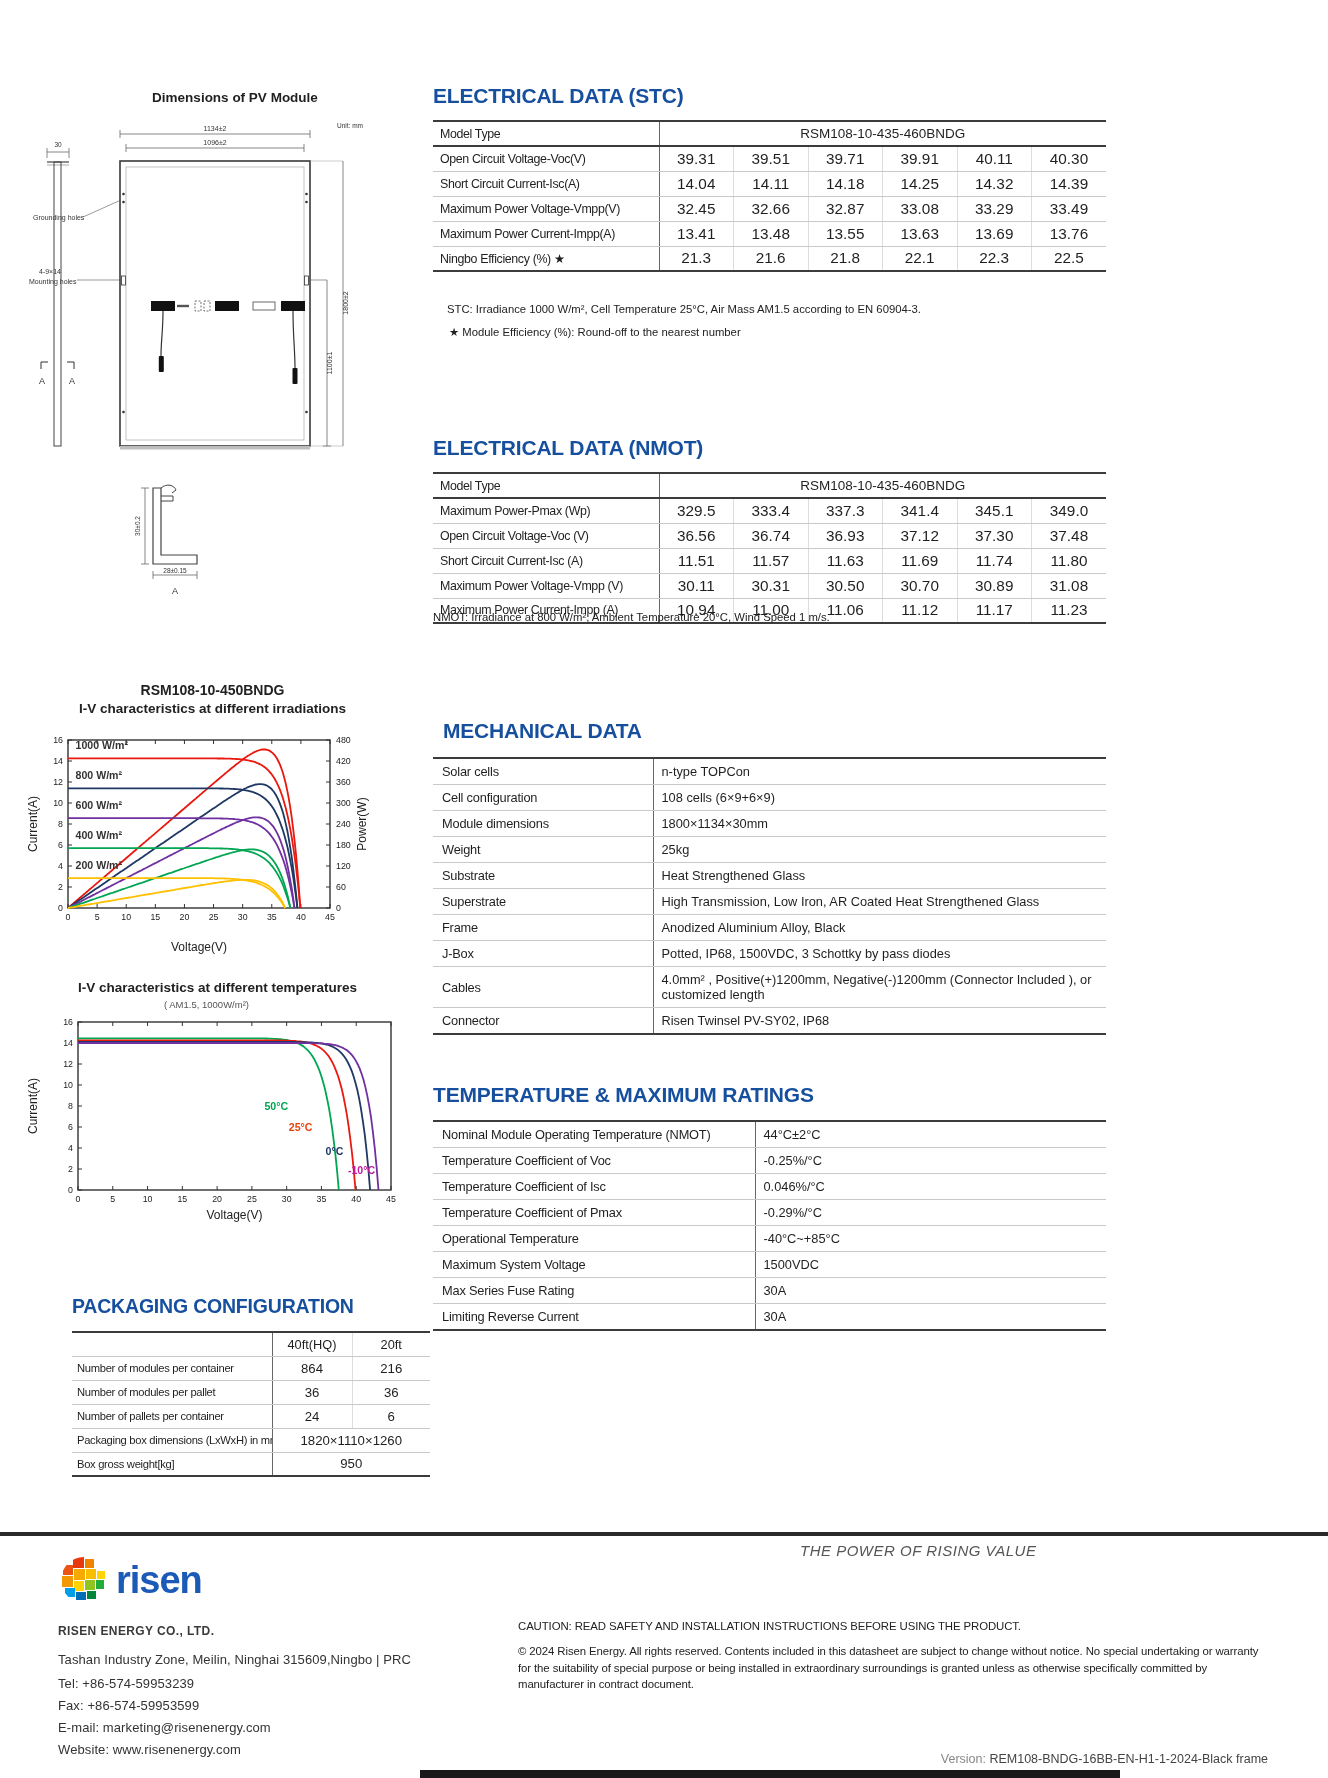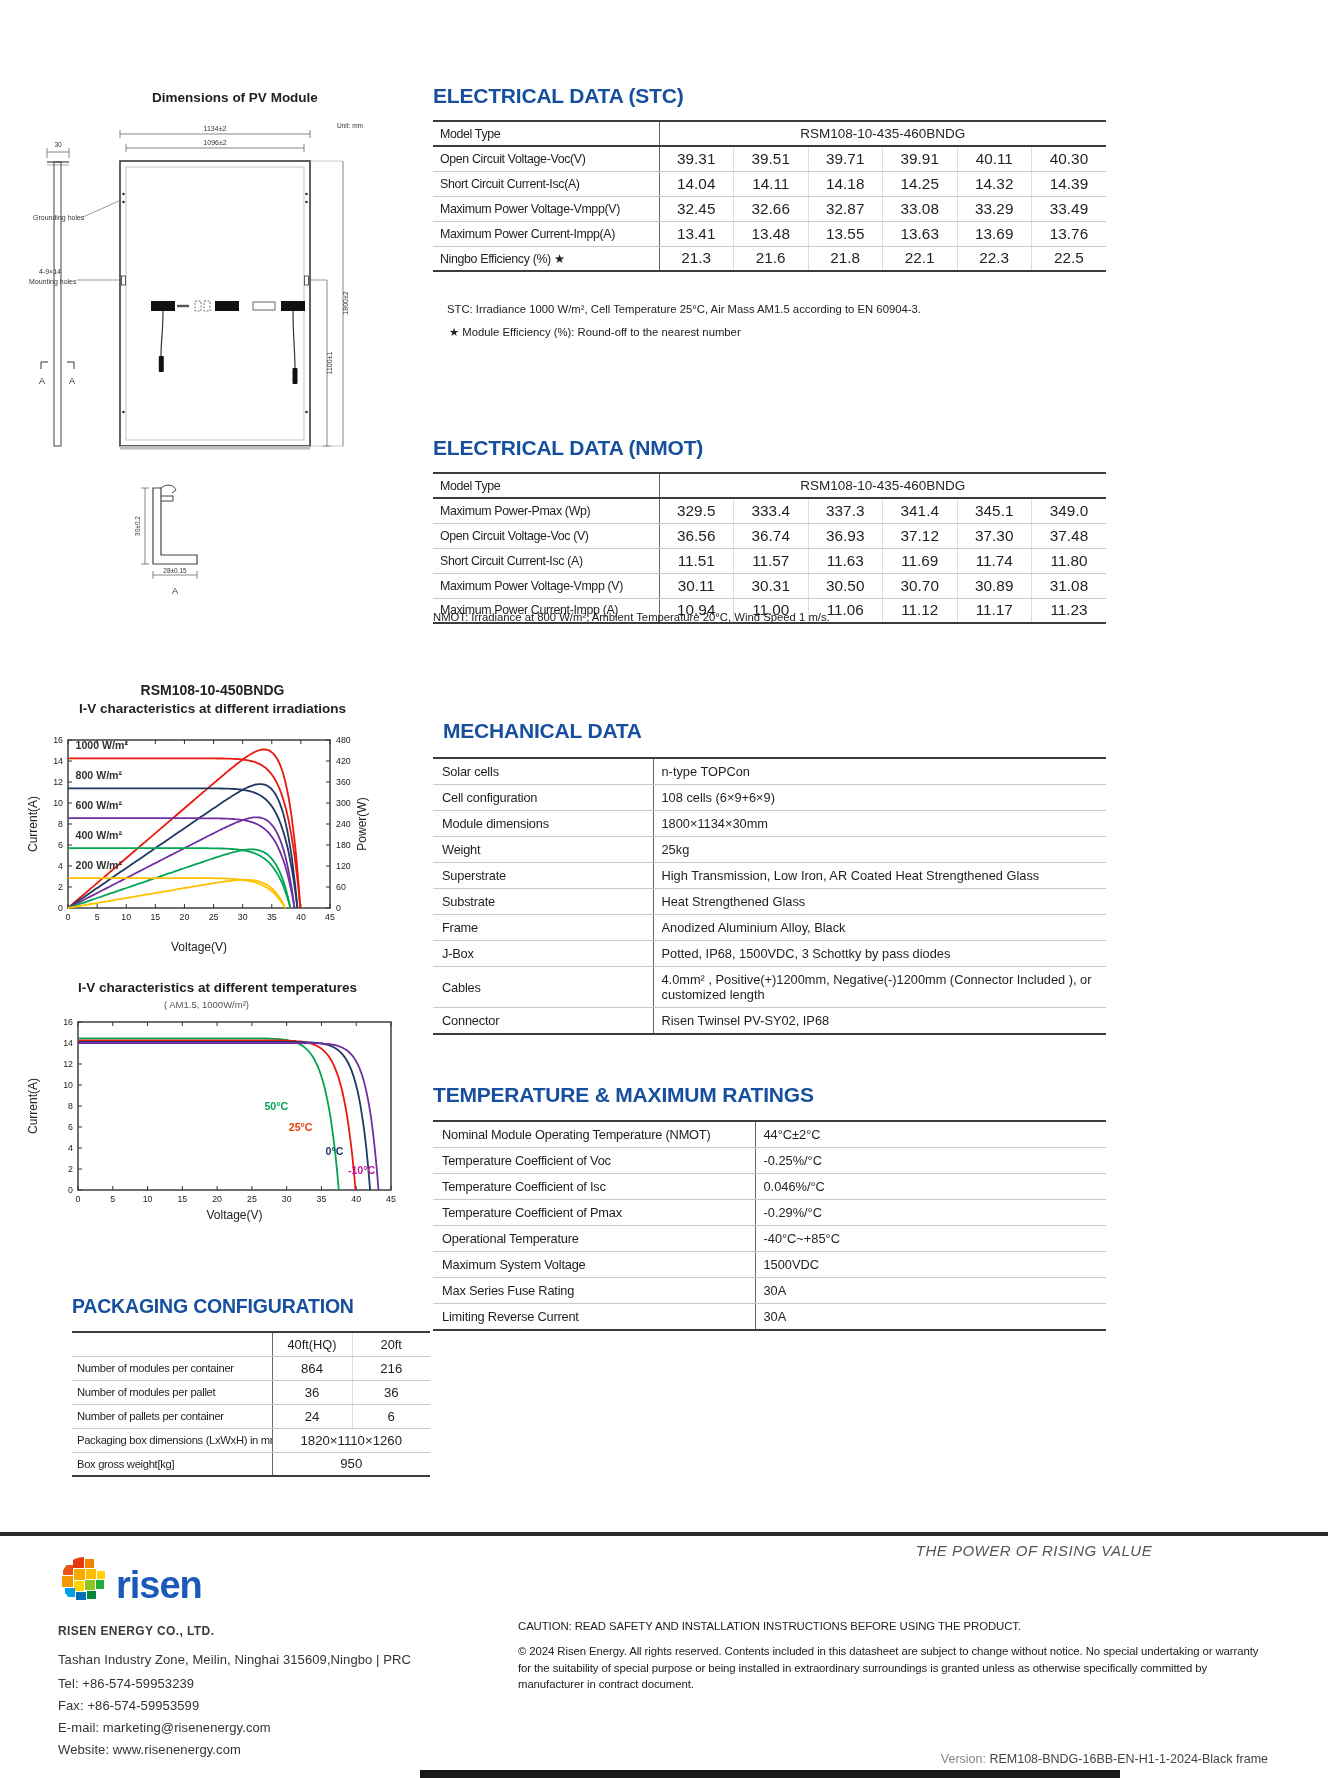--- a/index.html
+++ b/index.html
@@ -46,21 +46,21 @@
   .tick{font-size:8.8px;fill:#222;font-family:"Liberation Sans",sans-serif}
   .axis{font-size:12px;fill:#222;font-family:"Liberation Sans",sans-serif}
   .clabel{font-size:10.6px;font-weight:600;font-family:"Liberation Sans",sans-serif}
 
   
   .dtxt{font-size:7px;fill:#333;font-family:"Liberation Sans",sans-serif}
   .dtxt-s{font-size:6.5px;fill:#333;font-family:"Liberation Sans",sans-serif}
   .dtxt-a{font-size:9px;fill:#333;font-family:"Liberation Sans",sans-serif}
 
   
-  .tagline{font-size:15px;font-style:italic;color:#555;text-align:center;letter-spacing:.5px}
+  .tagline{font-size:15px;font-style:italic;color:#555;text-align:left;letter-spacing:.5px}
   .company{font-size:12px;font-weight:600;color:#3a3a3a;letter-spacing:.4px}
   .addr{font-size:13px;color:#333;letter-spacing:.1px}
   .fine{font-size:11.4px;color:#222;letter-spacing:-0.1px}
   .wordmark{font-size:38px;font-weight:bold;color:#1c5ab8;letter-spacing:-1px;line-height:1}
 </style>
 </head>
 <body>
 
 <div class="page">
 
@@ -486,26 +486,26 @@
         </tr>
         <tr>
           <td class="k">Module dimensions</td>
           <td class="v">1800×1134×30mm</td>
         </tr>
         <tr>
           <td class="k">Weight</td>
           <td class="v">25kg</td>
         </tr>
         <tr>
+          <td class="k">Substrate</td>
+          <td class="v">Heat Strengthened Glass</td>
+        </tr>
+        <tr>
           <td class="k">Superstrate</td>
           <td class="v">High Transmission, Low Iron, AR Coated Heat Strengthened Glass</td>
-        </tr>
-        <tr>
-          <td class="k">Substrate</td>
-          <td class="v">Heat Strengthened Glass</td>
         </tr>
         <tr>
           <td class="k">Frame</td>
           <td class="v">Anodized Aluminium Alloy, Black</td>
         </tr>
         <tr>
           <td class="k">J-Box</td>
           <td class="v">Potted, IP68, 1500VDC, 3 Schottky by pass diodes</td>
         </tr>
         <tr>
@@ -557,21 +557,21 @@
         <tr>
           <td class="k">Limiting Reverse Current</td>
           <td class="v">30A</td>
         </tr>
       </tbody>
   </table>
 
   <div class="abs" style="left:0;top:1532px;width:1328px;height:4px;background:#2b2b2b"></div>
   <div class="abs tagline" style="left:800px;top:1542px;width:468px">THE POWER OF RISING VALUE</div>
 
-  <div class="abs" style="left:60px;top:1556px;display:flex;align-items:flex-end;gap:8px">
+  <div class="abs" style="left:60px;top:1556px;display:flex;align-items:center;gap:8px">
     <svg width="48" height="48" viewBox="0 0 48 48">
       <defs>
           <clipPath id="lc">
             <circle cx="24" cy="24" r="23"></circle>
           </clipPath>
         </defs>
       <g clip-path="url(#lc)">
         <rect x="0" y="0" width="48" height="48" fill="#fff"></rect>
         <rect x="13" y="1" width="11" height="11" fill="#e8380d"></rect>
         <rect x="25" y="3" width="9" height="9" fill="#f08300"></rect>

